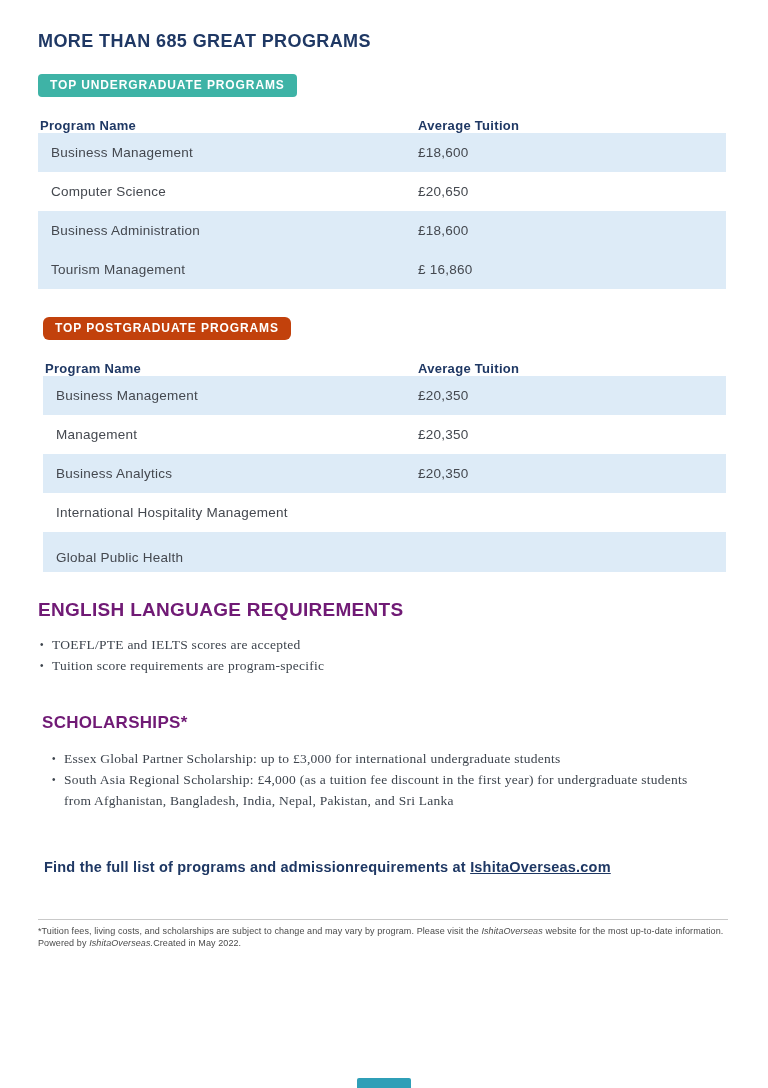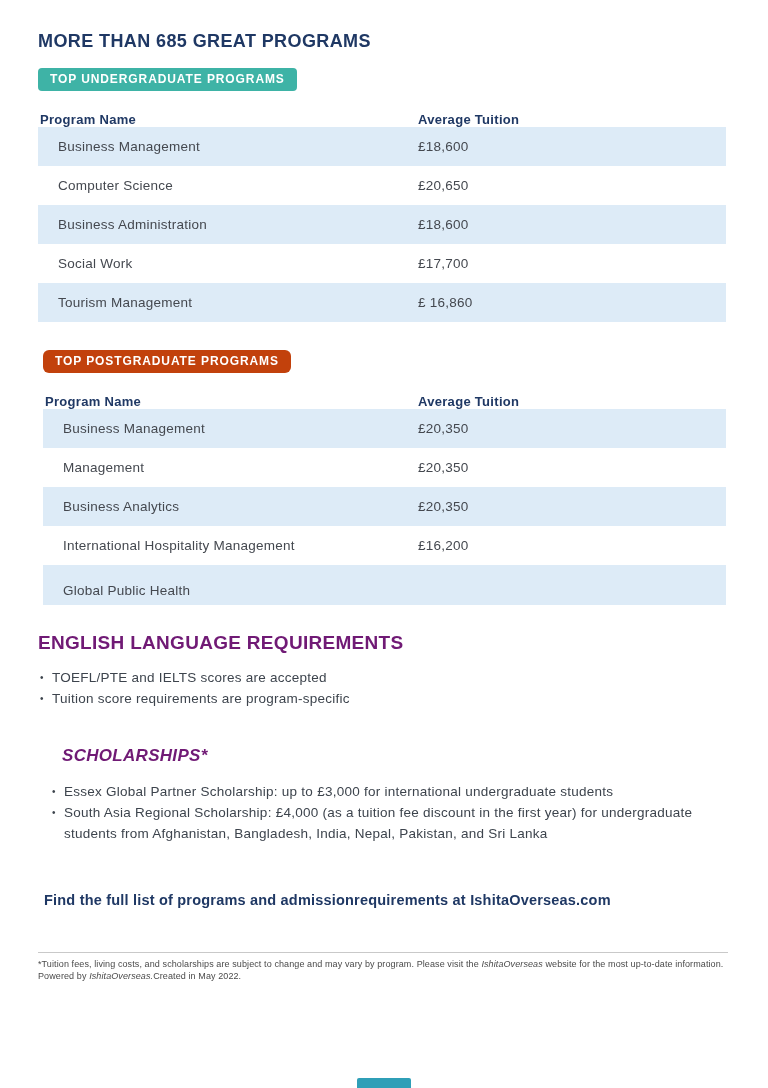--- a/index.html
+++ b/index.html
@@ -13,71 +13,71 @@
   .page { padding: 30px 40px 0 38px; }
 
   .title {
     color: #1f3864; font-size: 18px; font-weight: bold;
     letter-spacing: 0.4px; line-height: 22px;
   }
 
   .badge {
     display: inline-block; color: #ffffff; font-weight: bold;
     font-size: 12px; letter-spacing: 0.9px;
-    padding: 4px 12px 5px 12px; border-radius: 4px; margin-top: 16px;
+    padding: 4px 12px 5px 12px; border-radius: 4px; margin-top: 22px;
   }
   .badge.teal { background: #3eb3a6; }
   .badge.purple { background: #c2410c; border-radius: 6px; margin-top: 28px; }
 
   .pg-indent { margin-left: 5px; }
 
   .table { width: 688px; }
   .pg-indent .table { width: 683px; }
   .thead {
     display: flex; align-items: flex-end; height: 28px; margin-top: 8px;
     color: #1f3864; font-weight: bold; font-size: 13px; letter-spacing: 0.3px;
   }
   .thead .col-program { padding-left: 2px; }
   .row {
     display: flex; align-items: center; height: 39px;
     font-size: 13.5px; letter-spacing: 0.25px; color: #44484f;
   }
   .row.alt { background: #ddebf7; }
-  .row .col-program { padding-left: 20px; }
+  .row .col-program { padding-left: 13px; }
   .col-program { flex: 1; }
   .col-tuition { width: 308px; }
   .row.tall { height: 40px; }
   .row.tall .col-program { transform: translateY(5px); }
   .row.tall .col-tuition { transform: translateY(-7px); }
 
   .section-heading {
     color: #701a75; font-weight: bold; font-size: 19px;
     letter-spacing: 0.3px; margin-top: 26px; line-height: 24px;
   }
   .section-heading.sub {
-    font-size: 17px; margin-top: 36px; margin-left: 24px; line-height: 22px; font-style: italic;
+    font-size: 17px; margin-top: 36px; margin-left: 4px; line-height: 22px;
   }
 
   .bullet-list { margin-top: 12px; max-width: 672px; }
   .bullet-list.scholar { margin-top: 14px; margin-left: 12px; max-width: 652px; }
   .bullet-item {
     display: flex; font-size: 13.5px; letter-spacing: 0.25px;
     line-height: 21px; color: #3d444d; margin-bottom: 0;
   }
   .bullet {
     width: 14px; flex: 0 0 14px; font-size: 10px; line-height: 21px;
     color: #3d444d; text-align: left; padding-left: 2px;
   }
-  .bullet-text { flex: 1; }
+  .bullet-text { flex: 1; font-family: Liberation Serif, serif; }
 
   .cta {
     margin-top: 48px; margin-left: 6px;
     color: #1f3864; font-weight: bold; font-size: 14.5px; letter-spacing: 0.2px;
   }
-  .cta a { color: #1f3864; cursor: pointer; }
+  .cta a { color: #1f3864; text-decoration: underline; cursor: pointer; }
 
   .divider {
     margin-top: 44px; width: 690px; height: 0;
     border-top: 1px solid #c9c9c9;
   }
 
   .footnote {
     margin-top: 6px; width: 700px;
     font-size: 9px; line-height: 11.5px; color: #4a4a4a; letter-spacing: 0.1px;
   }
@@ -109,24 +109,20 @@
       <span class="col-tuition">£18,600</span>
     </div>
     <div class="row">
       <span class="col-program">Computer Science</span>
       <span class="col-tuition">£20,650</span>
     </div>
     <div class="row alt">
       <span class="col-program">Business Administration</span>
       <span class="col-tuition">£18,600</span>
     </div>
-    <div class="row">
-      <span class="col-program">Social Work</span>
-      <span class="col-tuition">£17,700</span>
-    </div>
     <div class="row alt">
       <span class="col-program">Tourism Management</span>
       <span class="col-tuition">£ 16,860</span>
     </div>
   </div>
 
   
   <div class="pg-indent">
     <div class="badge purple">TOP POSTGRADUATE PROGRAMS</div>
 
@@ -142,21 +138,20 @@
       <div class="row">
         <span class="col-program">Management</span>
         <span class="col-tuition">£20,350</span>
       </div>
       <div class="row alt">
         <span class="col-program">Business Analytics</span>
         <span class="col-tuition">£20,350</span>
       </div>
       <div class="row">
         <span class="col-program">International Hospitality Management</span>
-        <span class="col-tuition">£16,200</span>
       </div>
       <div class="row alt tall">
         <span class="col-program">Global Public Health</span>
       </div>
     </div>
   </div>
 
   
   <h2 class="section-heading">ENGLISH LANGUAGE REQUIREMENTS</h2>
   <div class="bullet-list">

